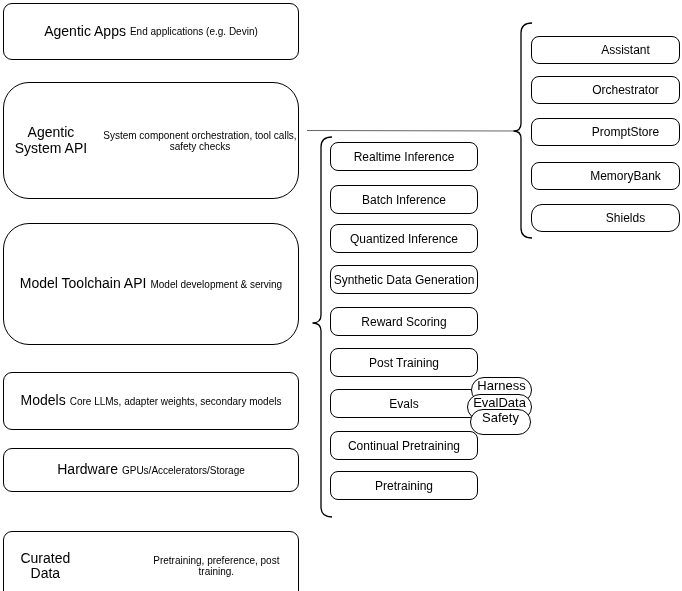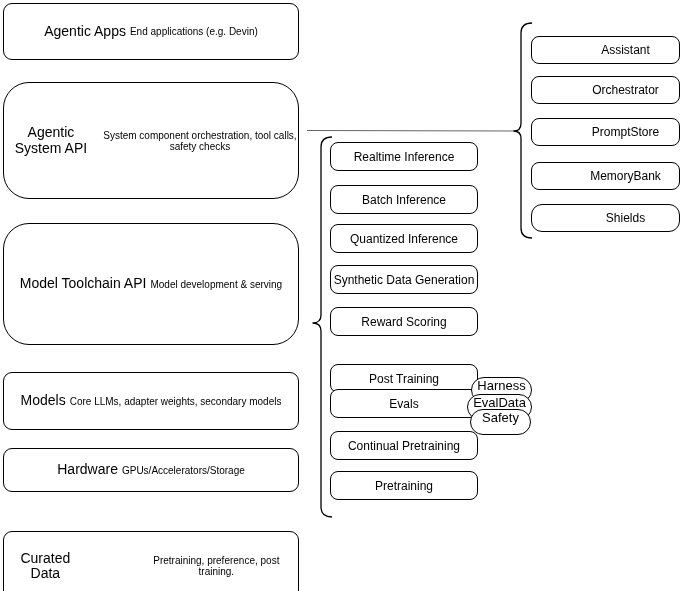--- a/index.html
+++ b/index.html
@@ -120,21 +120,21 @@
   </div>
   <div class="sbox mid" style="top:224px;text-align:right;">
     <span>Quantized Inference</span>
   </div>
   <div class="sbox mid" style="top:265px;">
     <span>Synthetic Data Generation</span>
   </div>
   <div class="sbox mid" style="top:307px;">
     <span>Reward Scoring</span>
   </div>
-  <div class="sbox mid" style="top:348px;margin-top:16px;">
+  <div class="sbox mid" style="top:348px;">
     <span>Post Training</span>
   </div>
   <div class="sbox mid" style="top:389px;">
     <span>Evals</span>
   </div>
   <div class="sbox mid" style="top:471px;">
     <span>Pretraining</span>
   </div>
   <div class="sbox mid" style="top:431px;">
     <span>Continual Pretraining</span>

